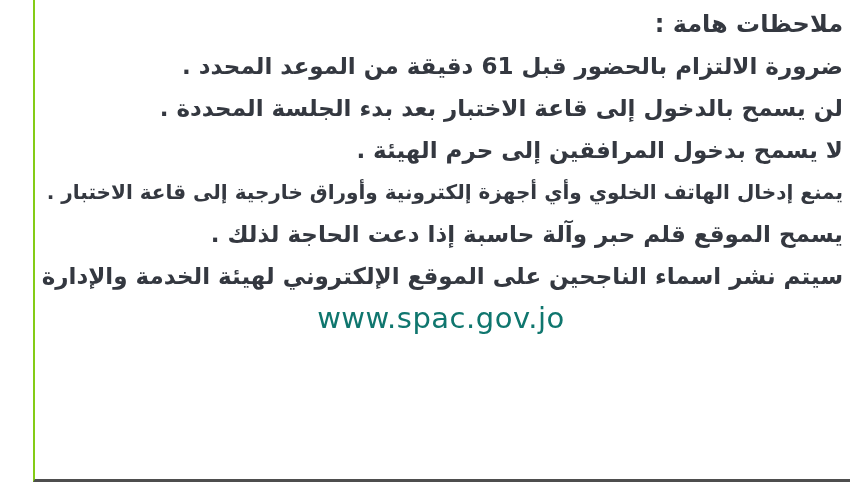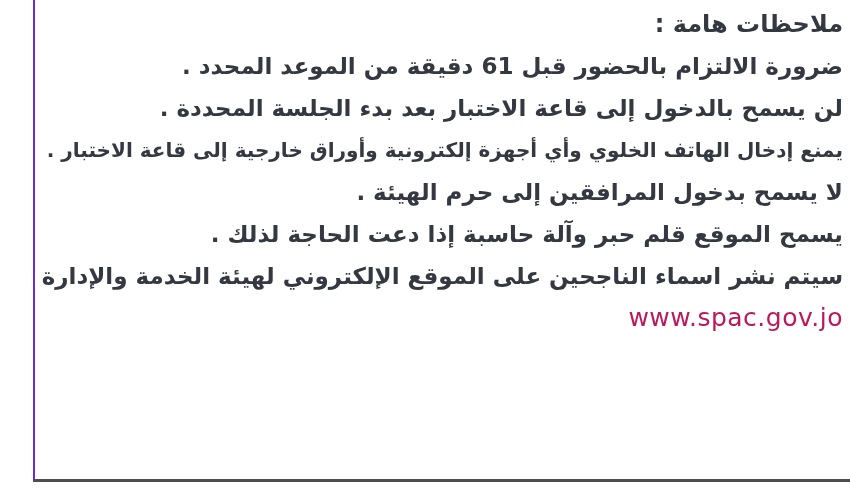--- a/index.html
+++ b/index.html
@@ -10,21 +10,21 @@
     background: #ffffff;
     overflow: hidden;
   }
   .notice-frame {
     position: absolute;
     left: 33px;
     top: 0;
     width: 817px;
     height: 482px;
     box-sizing: border-box;
-    border-left: 2px solid #6d28d9;
+    border-left: 2px solid #84cc16;
     border-bottom: 3px solid #4e4e4e;
     background: #ffffff;
   }
   .notice-content {
     direction: rtl;
     text-align: right;
     padding: 3px 7px 0 4px;
     font-family: "DejaVu Sans", sans-serif;
     font-weight: bold;
     color: #343840;
@@ -37,34 +37,35 @@
     overflow: hidden;
   }
   .line.title {
     font-size: 24px;
   }
   .line.long {
     font-size: 20px;
   }
   .line.url {
     direction: ltr;
+    text-align: center;
     font-weight: normal;
-    font-size: 25px;
-    color: #be185d;
+    font-size: 29px;
+    color: #0f766e;
     letter-spacing: 0.5px;
     font-family: "DejaVu Sans", sans-serif;
   }
 </style>
 </head>
 <body>
 
 <div class="notice-frame">
   <div class="notice-content">
     <div class="line title">ملاحظات هامة :</div>
     <div class="line">ضرورة الالتزام بالحضور قبل 61 دقيقة من الموعد المحدد .</div>
     <div class="line">لن يسمح بالدخول إلى قاعة الاختبار بعد بدء الجلسة المحددة .</div>
+    <div class="line">لا يسمح بدخول المرافقين إلى حرم الهيئة .</div>
     <div class="line long">يمنع إدخال الهاتف الخلوي وأي أجهزة إلكترونية وأوراق خارجية إلى قاعة الاختبار .</div>
-    <div class="line">لا يسمح بدخول المرافقين إلى حرم الهيئة .</div>
     <div class="line">يسمح  الموقع قلم حبر وآلة حاسبة إذا دعت الحاجة لذلك .</div>
     <div class="line">سيتم نشر اسماء الناجحين على الموقع الإلكتروني لهيئة الخدمة والإدارة العامة:</div>
     <div class="line url">www.spac.gov.jo</div>
   </div>
 </div>
 
 </body></html>

